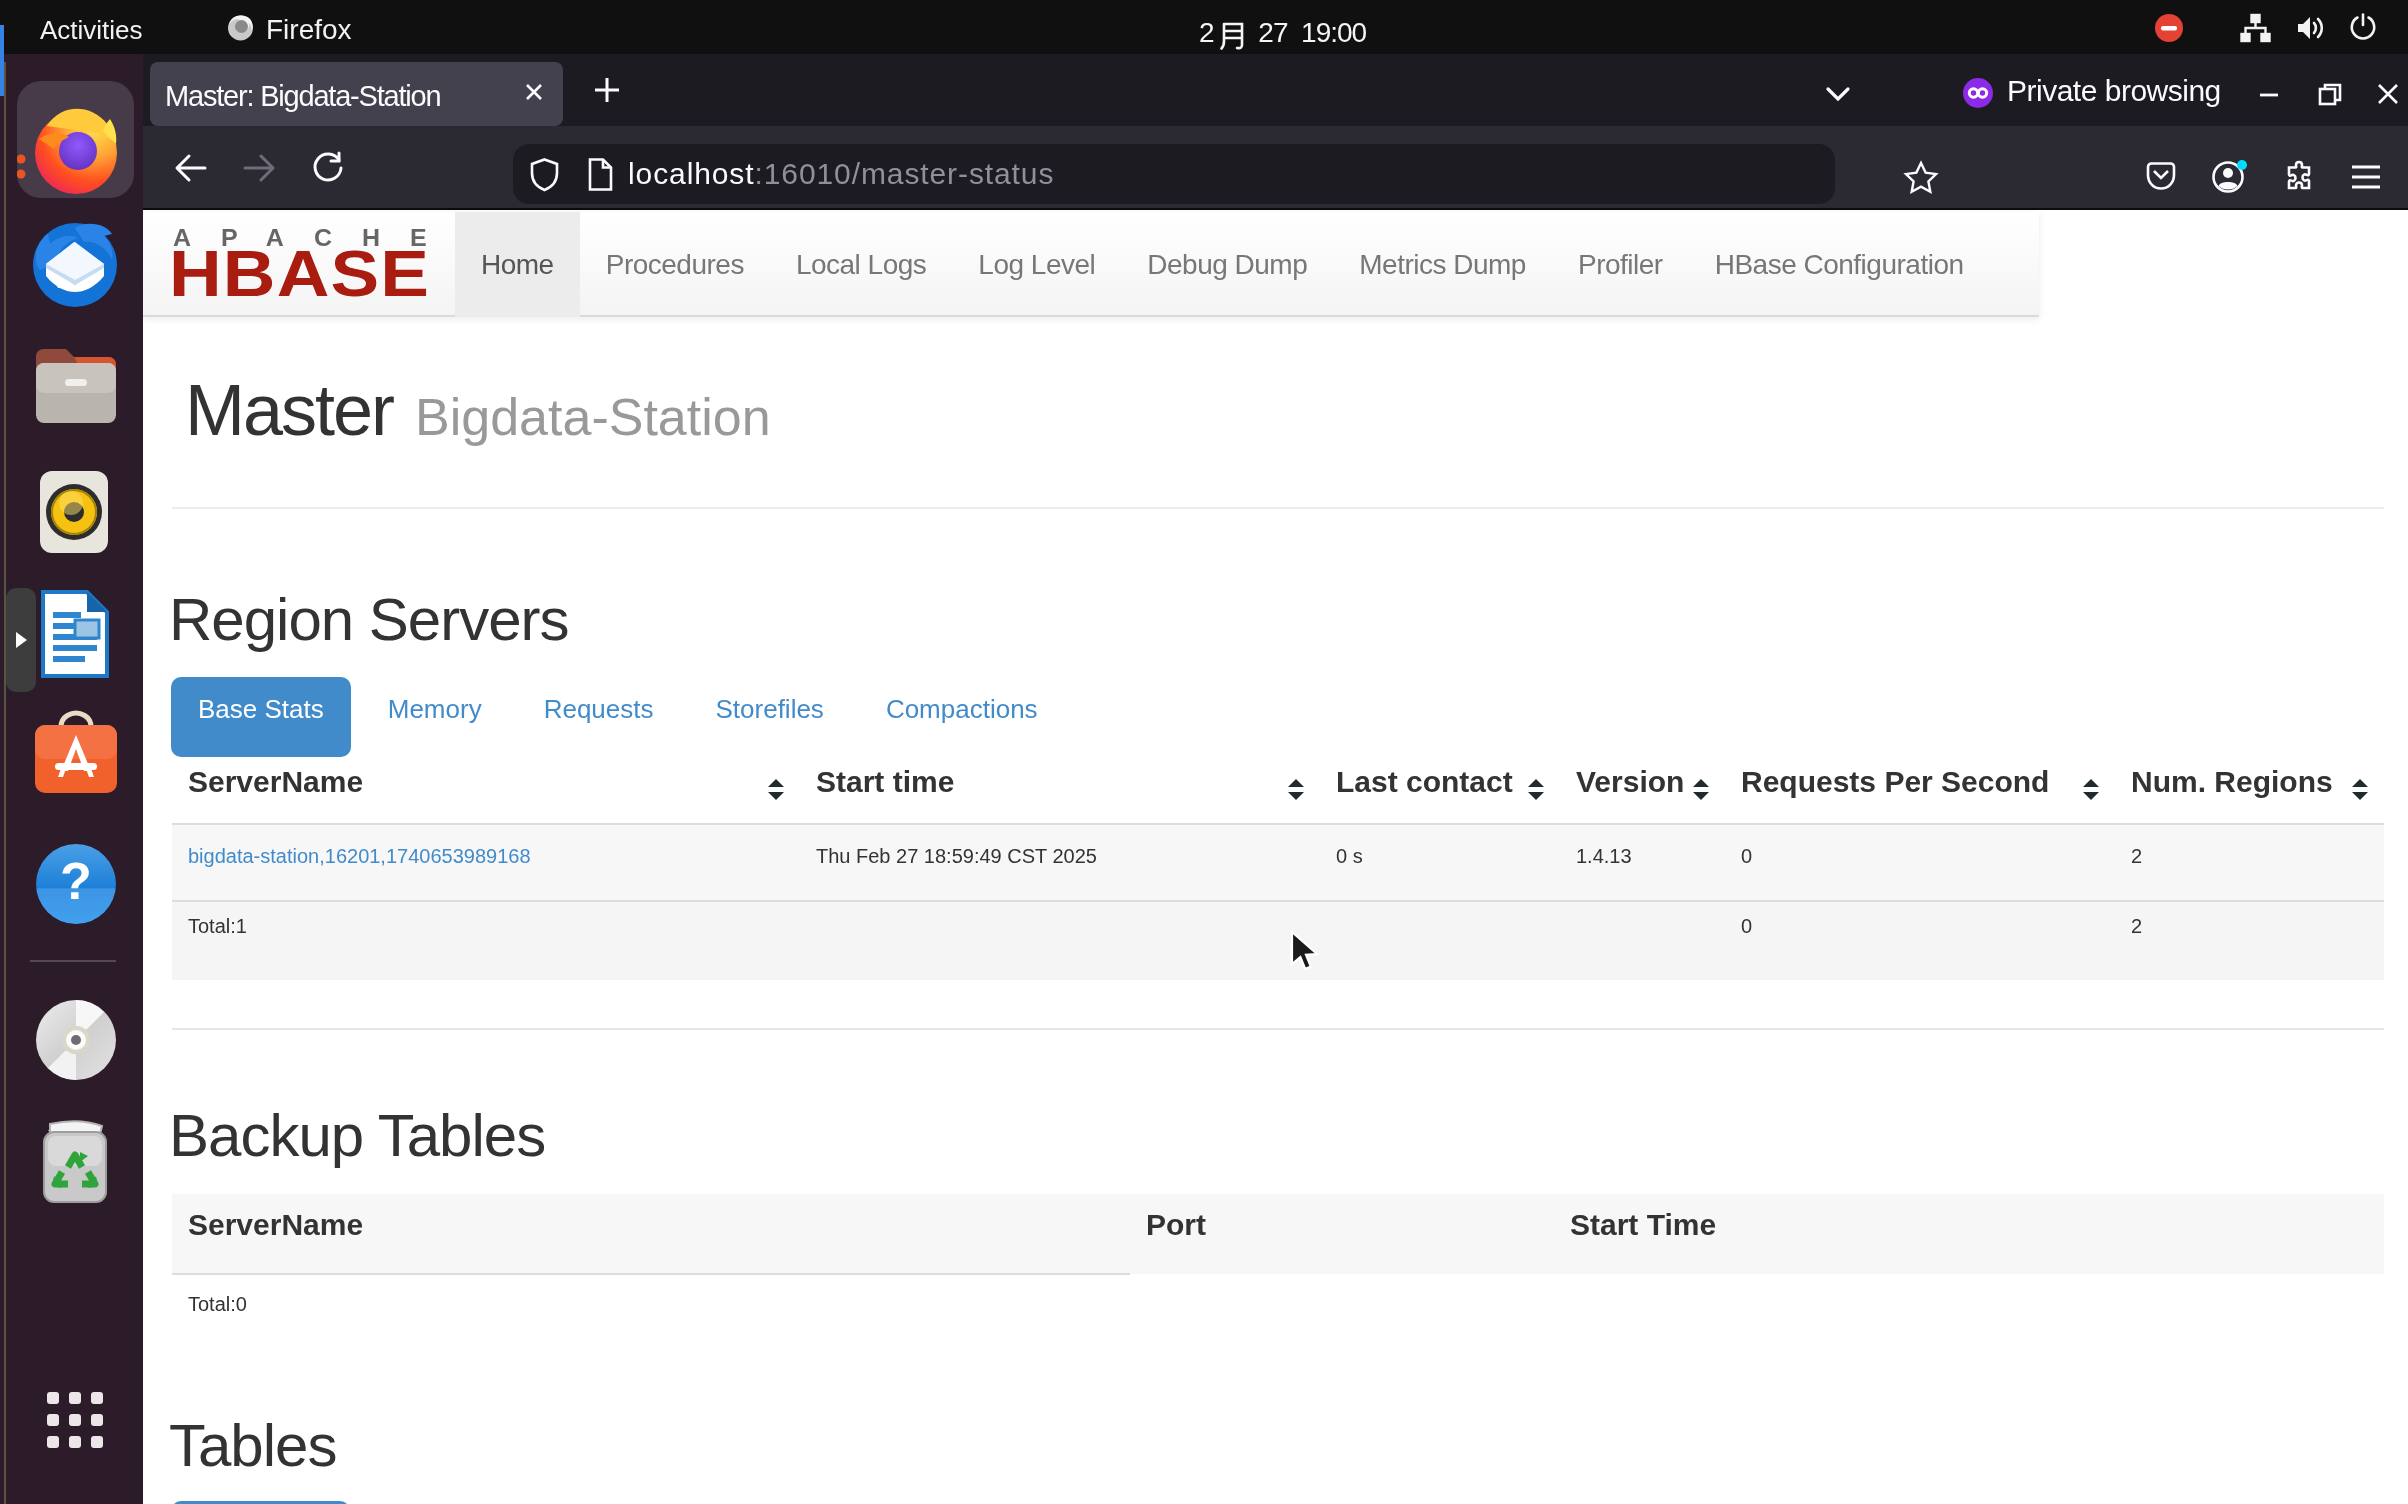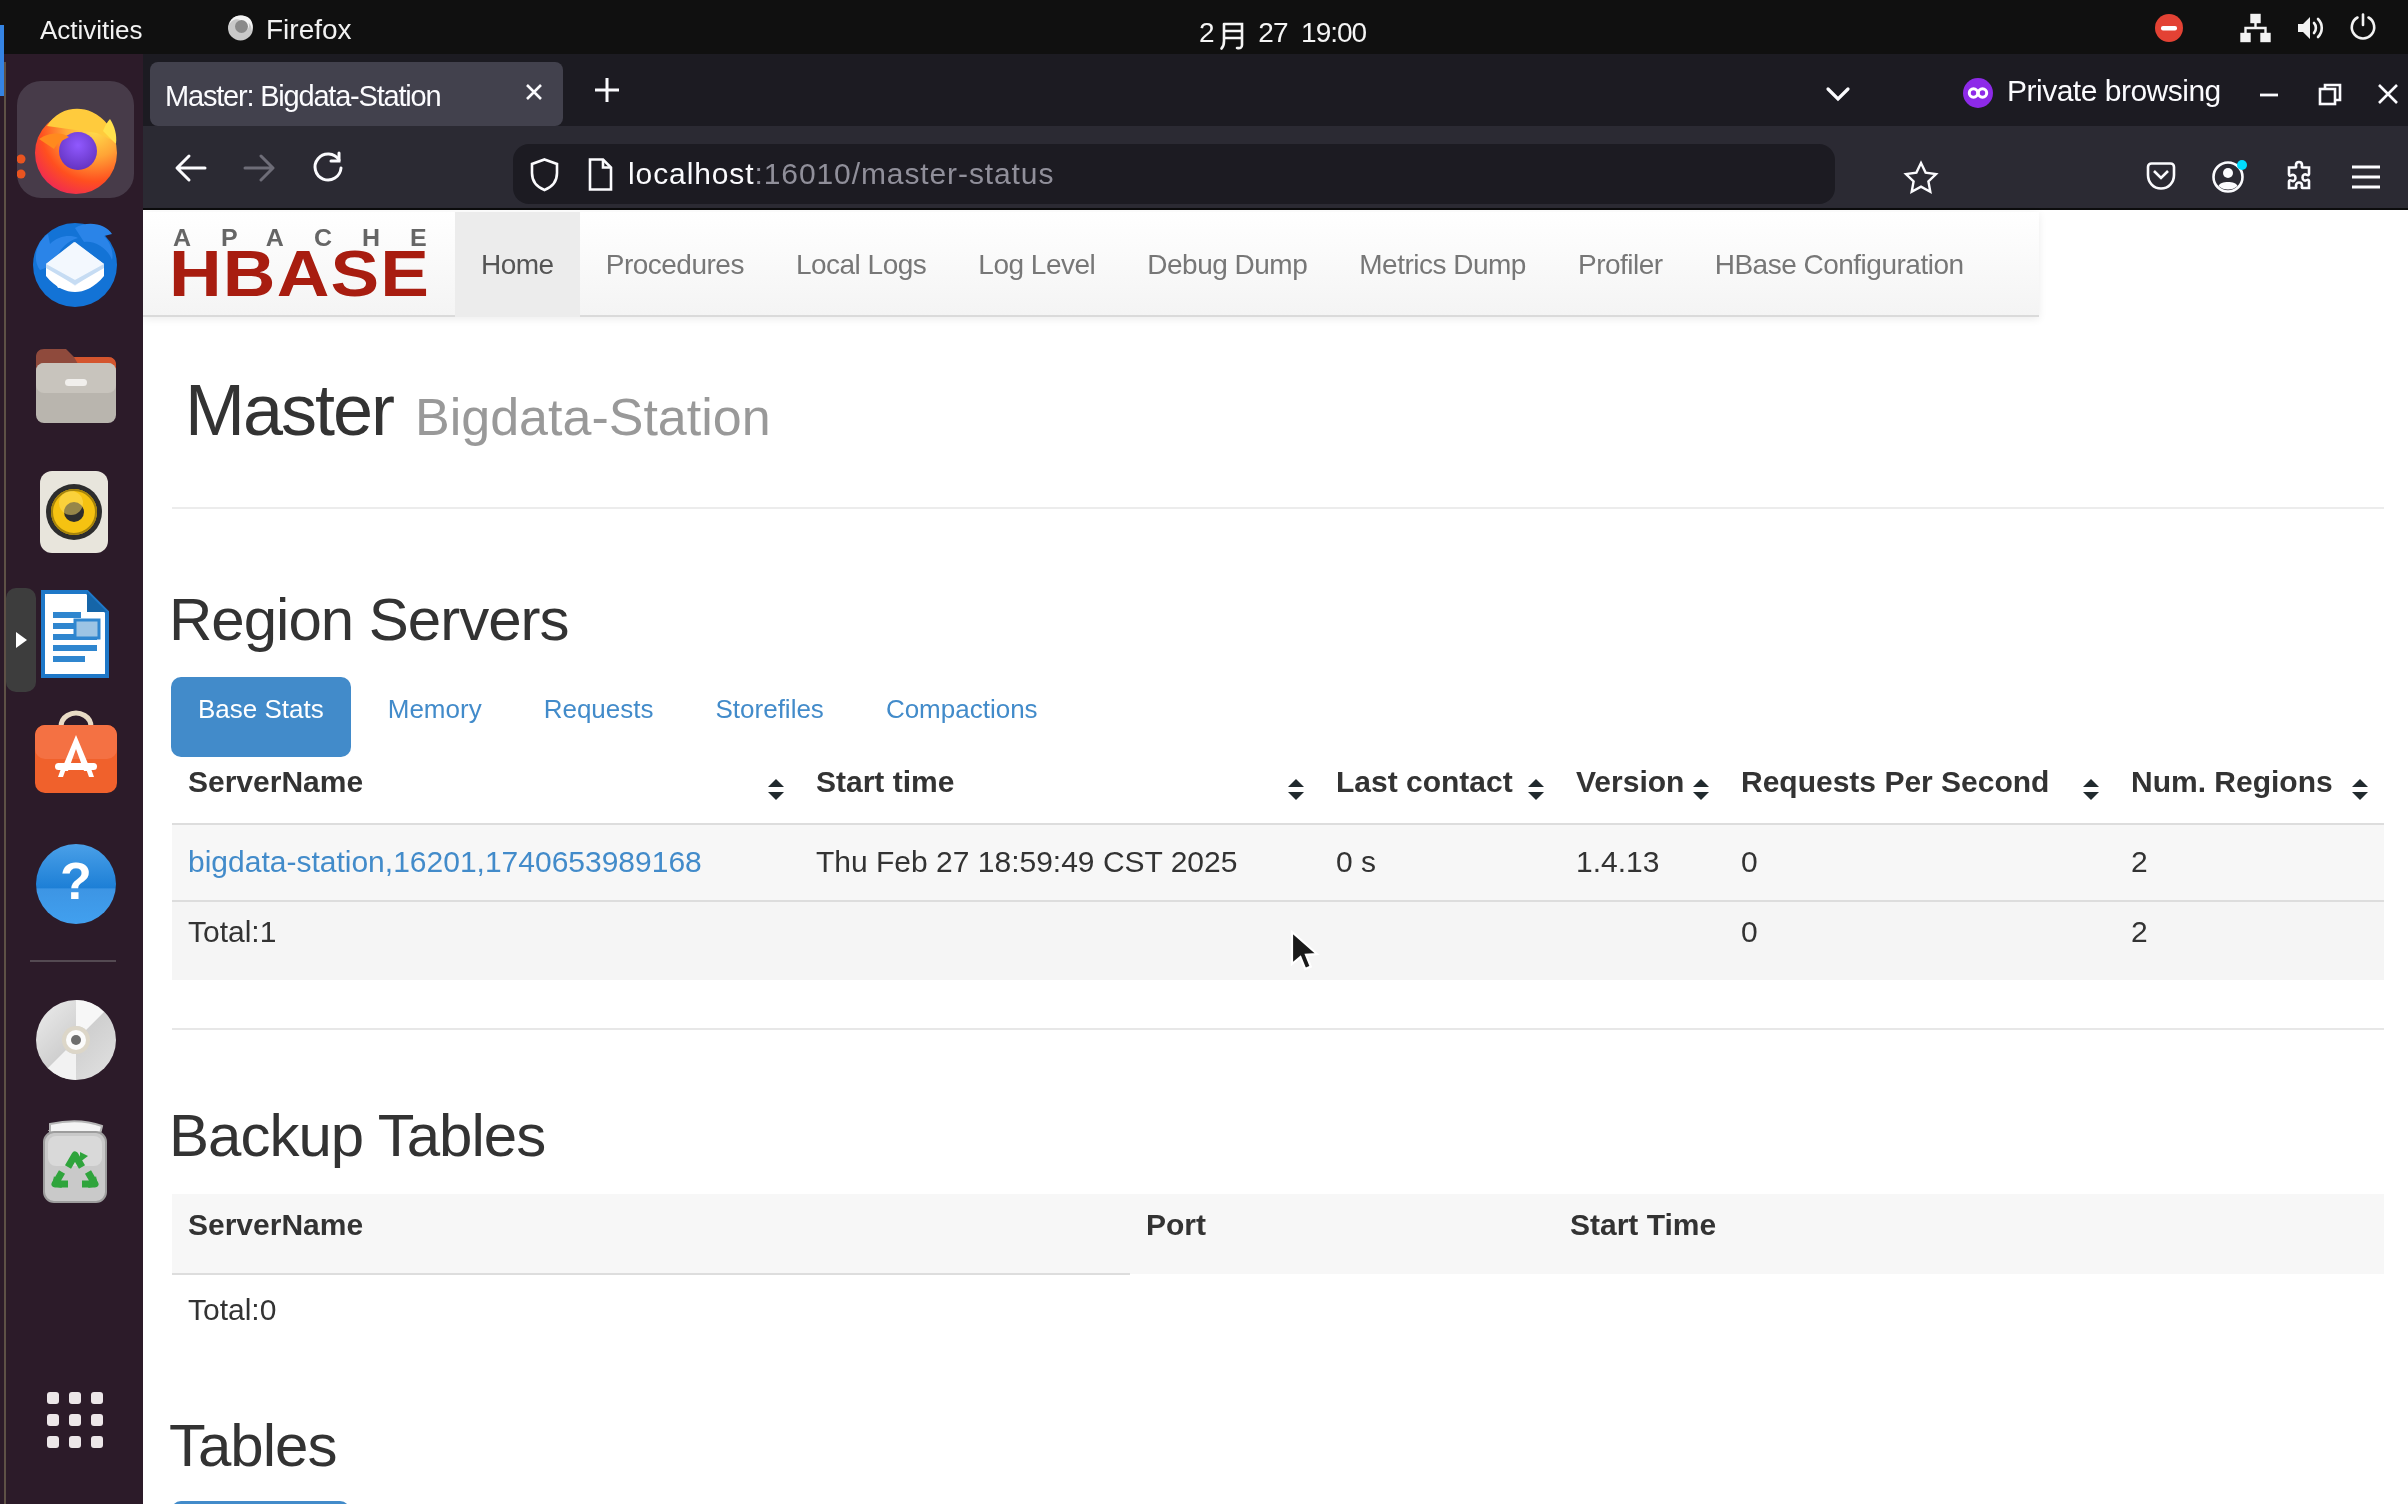--- a/index.html
+++ b/index.html
@@ -52,21 +52,21 @@
   h1.m small { font-size:52px; color:#999; font-weight:normal; margin-left:22px; letter-spacing:0; }
   #phline { position:absolute; left:29px; top:295px; width:2212px; border-top:2px solid #ececec; }
   h2.s { position:absolute; font-size:60px; font-weight:normal; color:#333; letter-spacing:-1px; }
 
   #pills { position:absolute; left:28px; top:465px; display:flex; }
   #pills div { padding:12px 25px 28px; font-size:26px; line-height:40px; color:#428bca; border-radius:10px; margin-right:12px;}
   #pills div.on { background:#428bca; color:#fff; padding:12px 27px 28px; }
 
   table.tb { border-collapse:collapse; table-layout:fixed; position:absolute; }
   table.tb th { text-align:left; font-size:30px; color:#333; font-weight:bold; padding:0 16px; vertical-align:top; }
-  table.tb td { font-size:30px; color:#333; padding:0 16px; vertical-align:top; }
+  table.tb td { font-size:20px; color:#333; padding:0 16px; vertical-align:top; }
   .sorter { float:right; margin-top:14px; }
 
   #rst { left:29px; top:545px; width:2212px; }
   #rst tr.h { height:67px; }
   #rst tr.h th { padding-top:8px; }
   #rst tr.r1 { background:#f7f7f7; height:77px; }
   #rst tr.r1 td { padding-top:20px; }
   #rst tr.r1 td { border-top:2px solid #ddd; }
   #rst tr.r2 { background:#f5f5f5; height:79px; }
   #rst tr.r2 td.p { padding-top:13px; }

